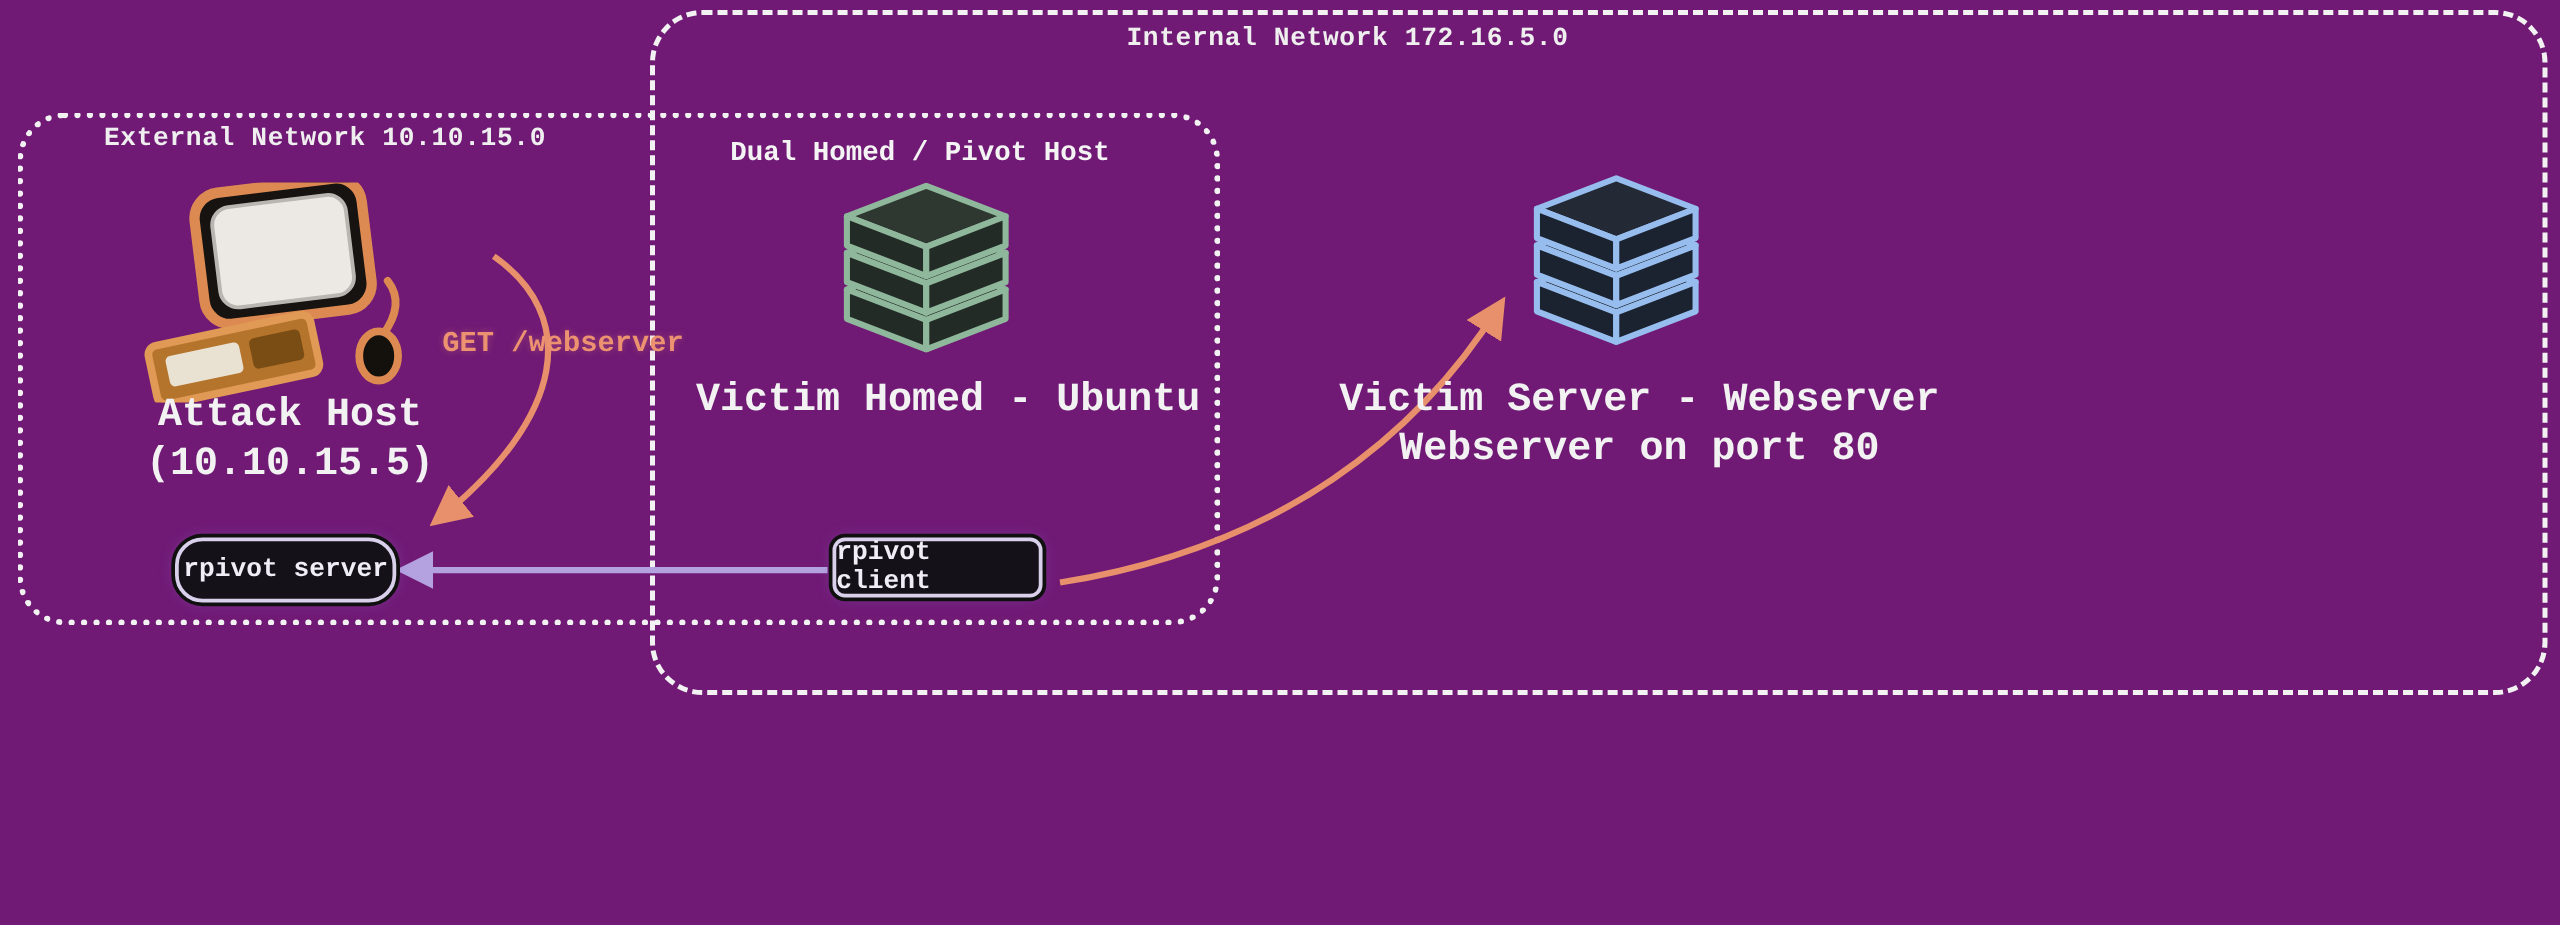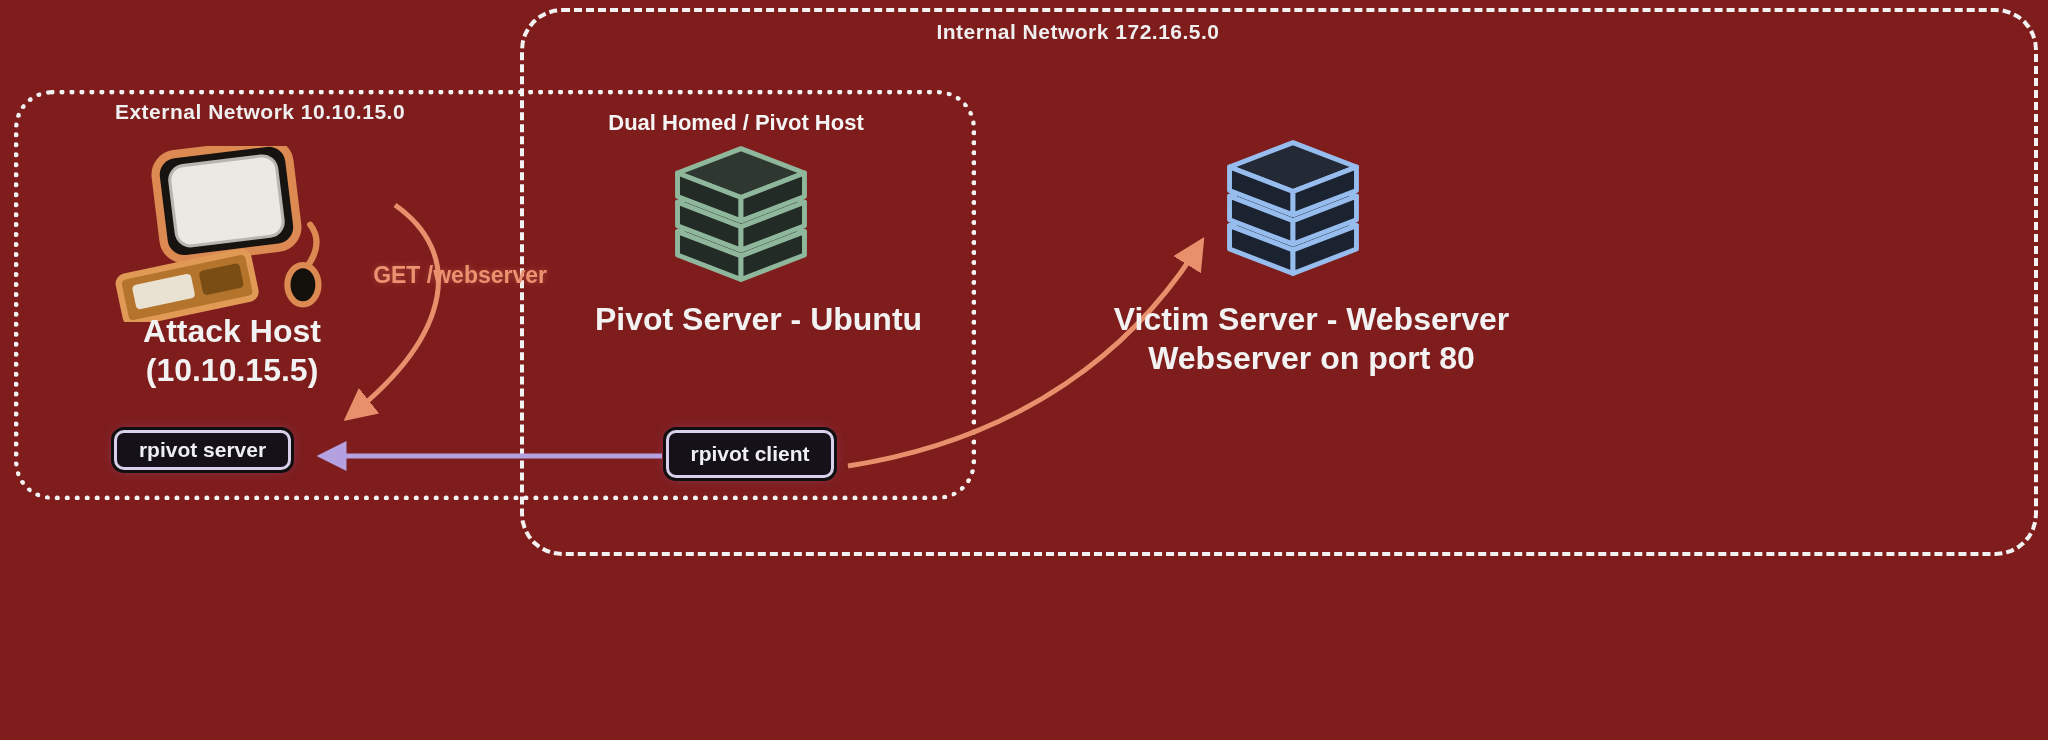--- a/index.html
+++ b/index.html
@@ -1,20 +1,20 @@
 <!DOCTYPE html>
 <html><head>
 <meta charset="utf-8">
 <style>
   * { margin:0; padding:0; box-sizing:border-box; }
   html,body { background:#000; }
   .canvas {
     position:relative; width:2048px; height:740px;
-    background:#7f1d1d; overflow:hidden;
-    font-family:Liberation Sans, sans-serif;
+    background:#701a75; overflow:hidden;
+    font-family:Liberation Mono, monospace;
     font-weight:bold; color:#f2f2f2;
   }
   .net-box { position:absolute; background:transparent; }
   .net-box.external {
     left:14px; top:90px; width:962px; height:410px;
     border:5px dotted #f2f2f2; border-radius:38px;
   }
   .net-box.internal {
     left:520px; top:8px; width:1518px; height:548px;
     border:4px dashed #f2f2f2; border-radius:42px;
@@ -43,21 +43,21 @@
     text-shadow:0 0 6px rgba(236,146,113,.35);
     margin-left:40px;
   }
 
   .pill {
     position:absolute; display:flex; align-items:center; justify-content:center;
     background:#141119; border:3px solid #d9d1ec; border-radius:10px;
     box-shadow:0 0 0 3px #101010, 0 0 12px rgba(150,120,220,.35);
     font-size:21px; color:#efeDF5; letter-spacing:0;
   }
-  .pill.server { left:114px; top:430px; width:177px; height:40px; }
+  .pill.server { left:140px; top:430px; width:177px; height:52px;border-radius:22px; }
   .pill.client { left:666px; top:430px; width:168px; height:48px; }
 
   .icon { position:absolute; }
   .icon.computer { left:103px;  top:146px; width:228px; height:176px; }
   .icon.srv-green { left:658px;  top:146px; width:166px; height:138px; }
   .icon.srv-blue  { left:1210px; top:140px; width:166px; height:138px; }
 
   .arrows { position:absolute; left:0; top:0; width:2048px; height:740px; pointer-events:none; }
 </style>
 </head>
@@ -120,21 +120,21 @@
       <path d="M85 32 L150 57 L85 82 L20 57 Z" fill="#2e3831"></path>
       <path d="M20 57 L85 82 L85 106 L20 81 Z" fill="#232b26"></path>
       <path d="M150 57 L85 82 L85 106 L150 81 Z" fill="#232b26"></path>
       <path d="M85 2 L150 27 L85 52 L20 27 Z" fill="#2e3831"></path>
       <path d="M20 27 L85 52 L85 76 L20 51 Z" fill="#232b26"></path>
       <path d="M150 27 L85 52 L85 76 L150 51 Z" fill="#232b26"></path>
     </g>
   </svg>
 
   <div class="host-label ubuntu">
-    <div class="line">Pivot Server - Ubuntu</div>
+    <div class="line">Victim Homed - Ubuntu</div>
   </div>
 
   <div class="pill client">
     <span>rpivot client</span>
   </div>
 
   <svg class="icon srv-blue" viewBox="0 0 170 140">
     <g stroke="#96bdee" stroke-width="5" stroke-linejoin="round">
       <path d="M85 62 L150 87 L85 112 L20 87 Z" fill="#232a36"></path>
       <path d="M20 87 L85 112 L85 136 L20 111 Z" fill="#1b2230"></path>

